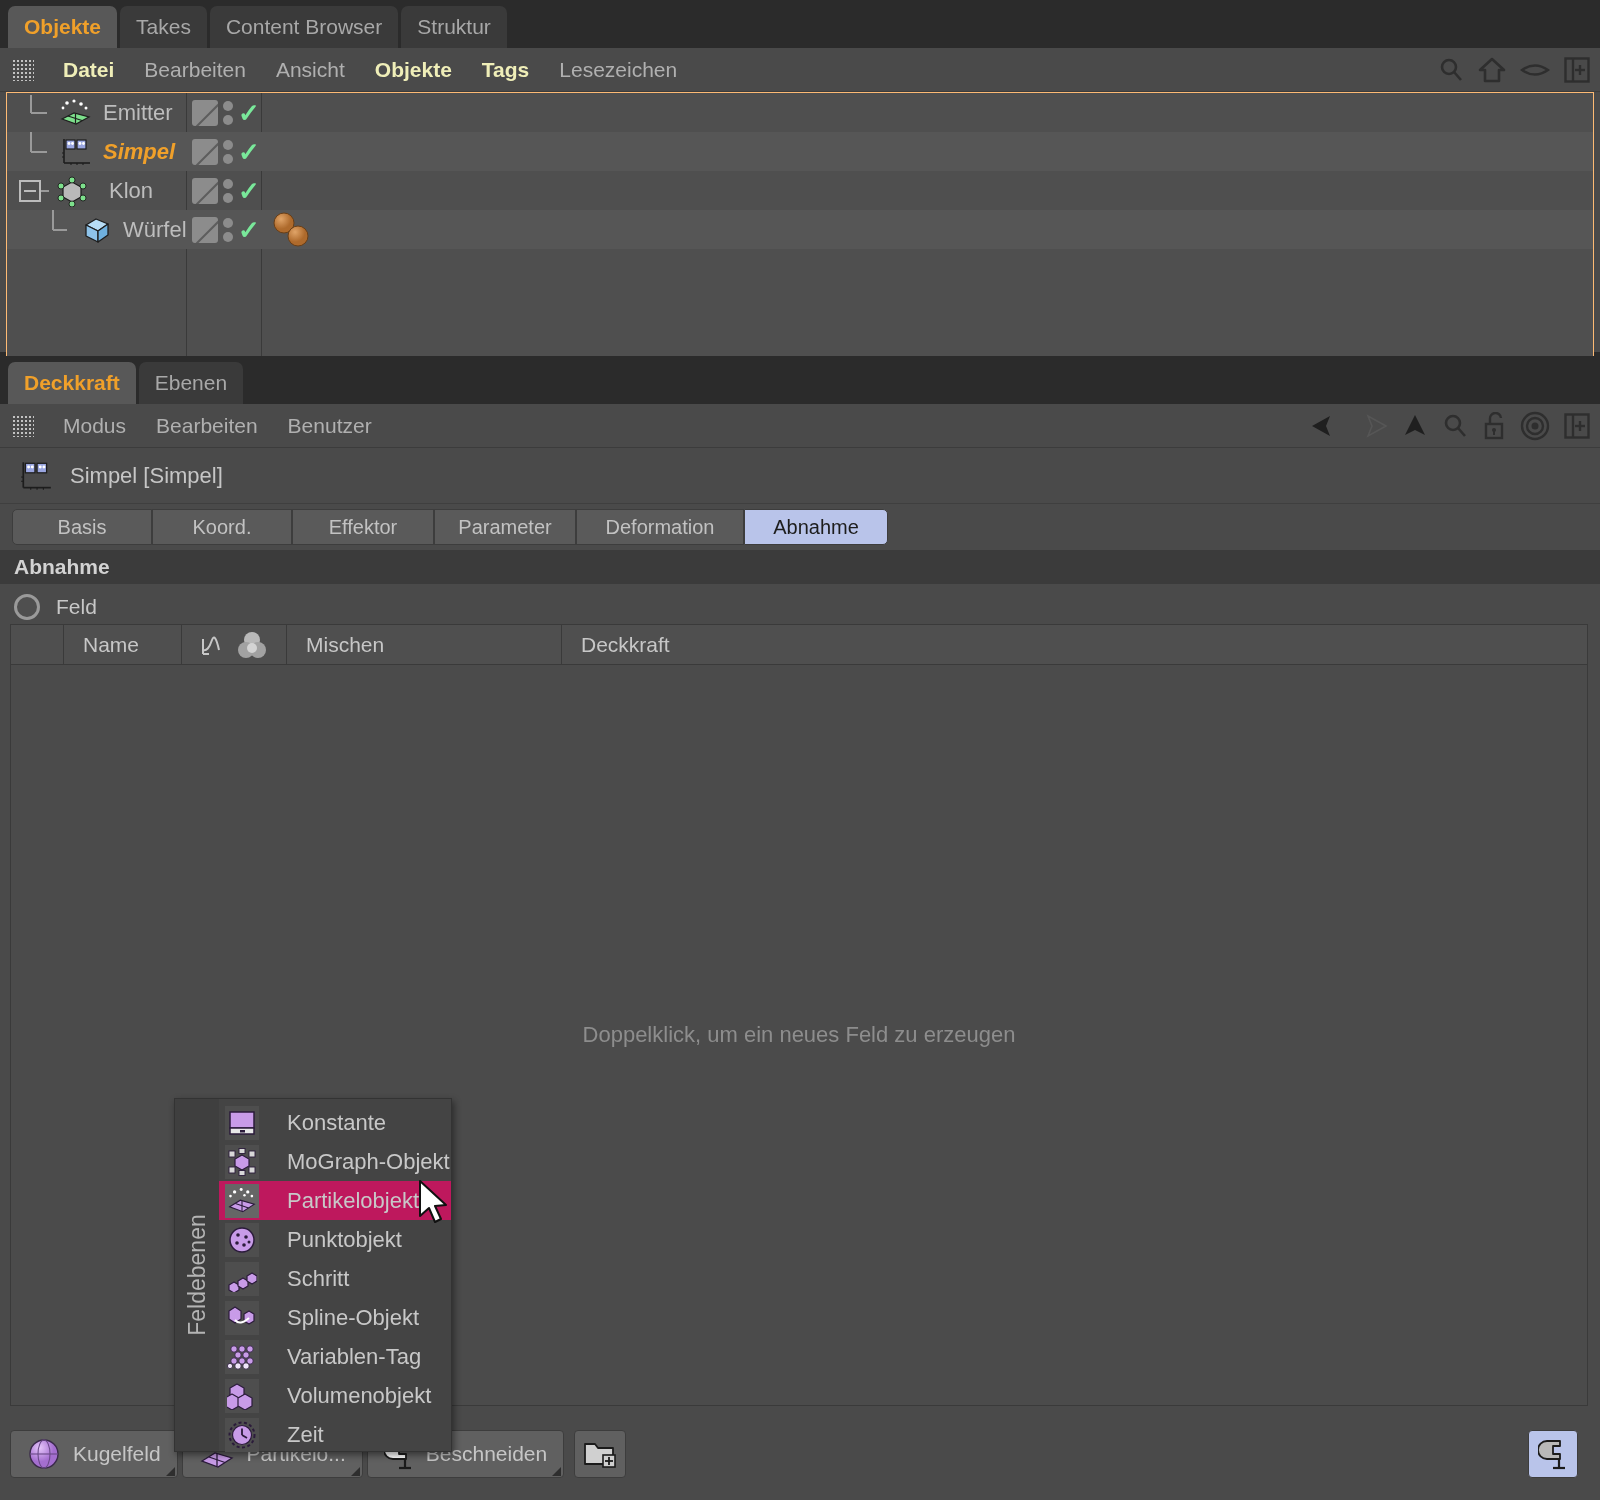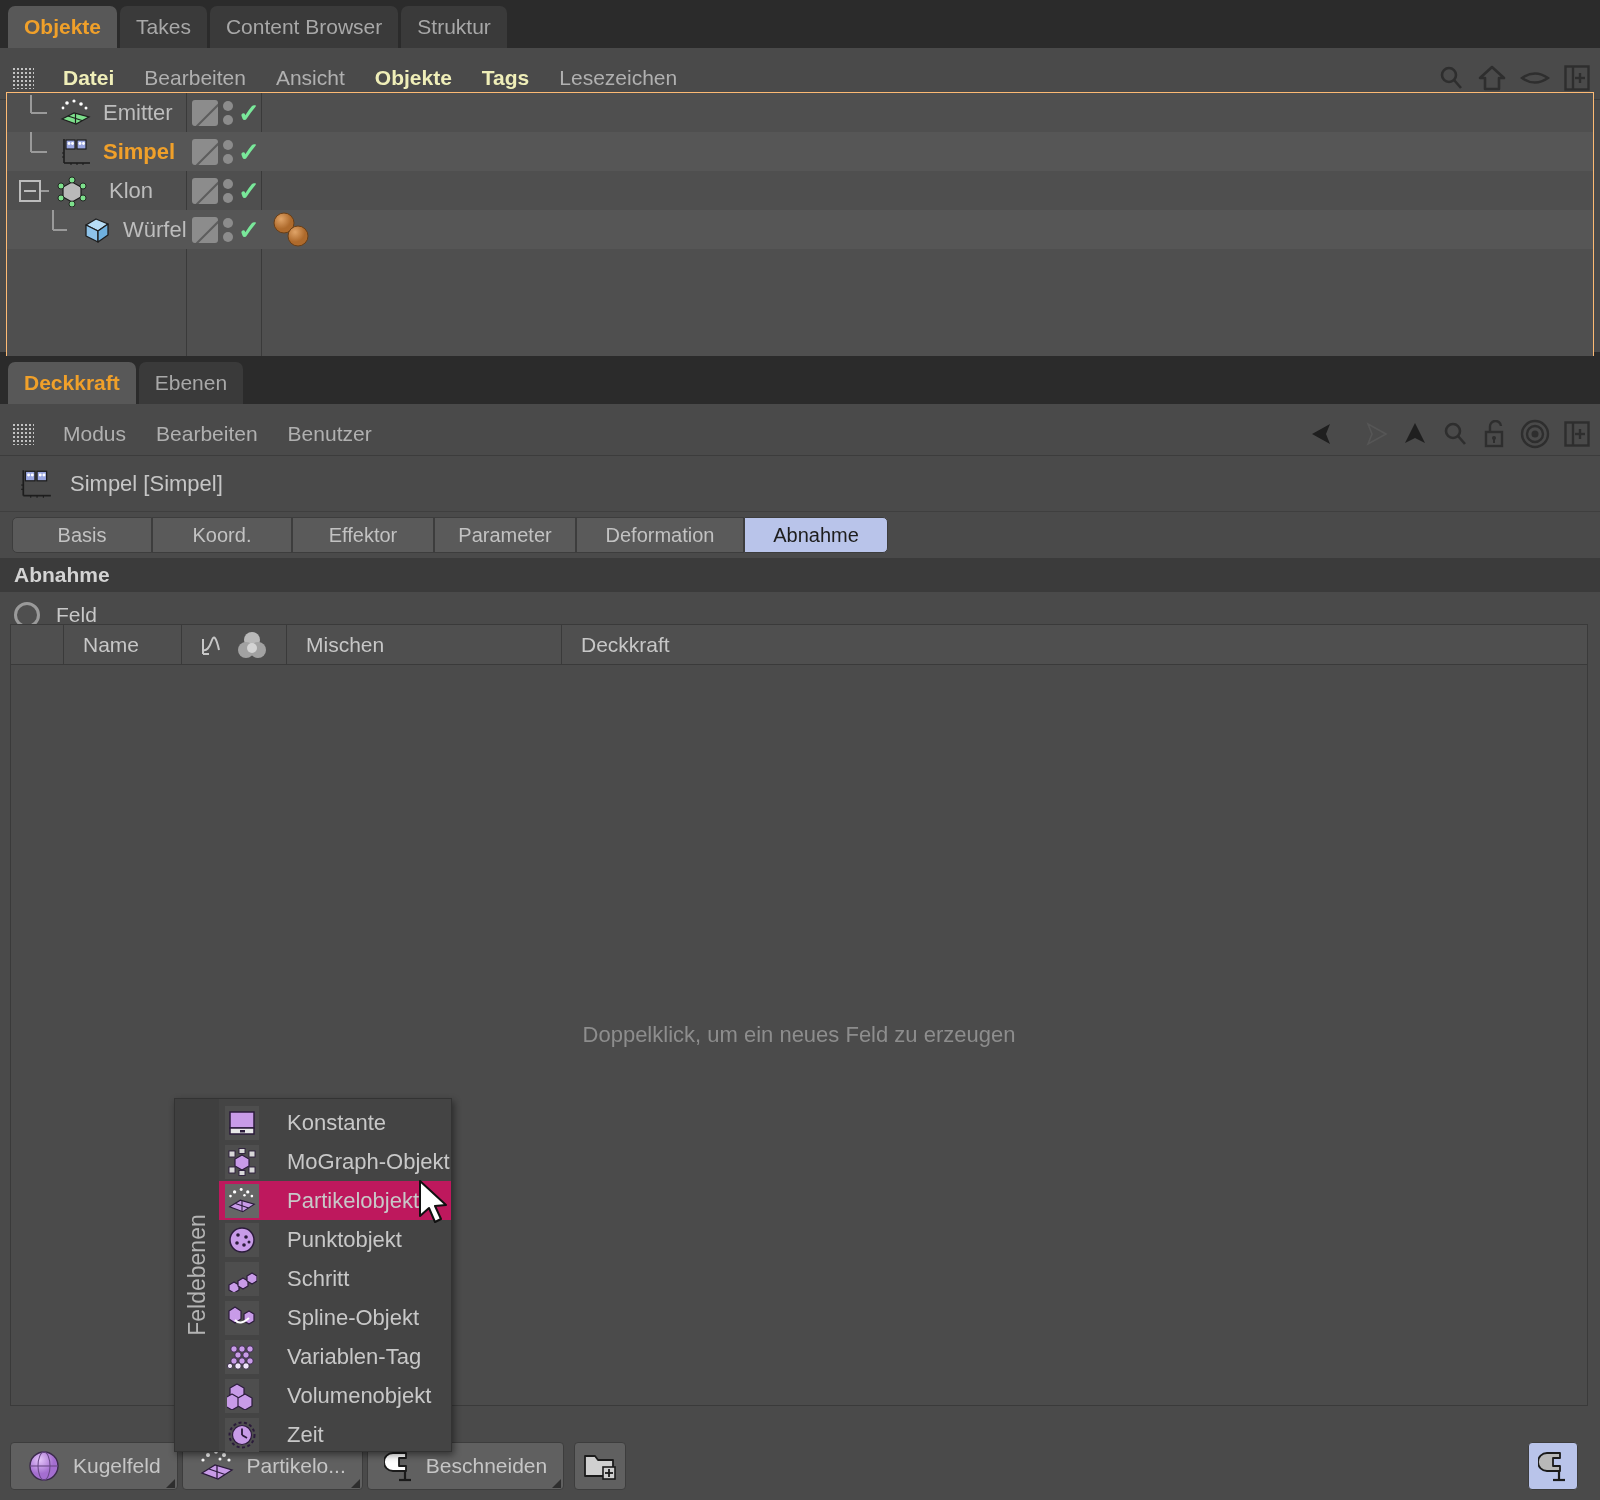--- a/index.html
+++ b/index.html
@@ -24,41 +24,40 @@
     height: 42px; padding: 0 16px; display: flex; align-items: center;
     font-size: 21px; color: #a8a8a8; background: #3a3a3a;
     border-radius: 7px 7px 0 0; white-space: nowrap;
   }
   .tab.active { background: #585858; color: #f0a02a; font-weight: 600; }
 
   .menubar {
     height: 44px; background: #4a4a4a; display: flex; align-items: center;
     padding-left: 12px; gap: 0px; border-bottom: 1px solid #3c3c3c;
     position: relative;
-    margin-top: 8px;
   }
   .grip {
     width: 22px; height: 22px; margin-right: 14px;
     background-image:
       radial-gradient(#d8d8d8 42%, transparent 43%);
     background-size: 4px 4px; opacity: .85;
   }
   .menuitem { font-size: 21px; padding: 0 15px; color: #b0b0b0; white-space: nowrap; }
   .menuitem.hl { color: #efeeb8; font-weight: 600; }
   .tb-icons { position: absolute; right: 10px; top: 0; height: 44px; display: flex; align-items: center; gap: 14px; }
   .tb-icons svg { display: block; }
 
   
   #tree { position: absolute; left: 6px; top: 92px; width: 1588px; height: 296px;
           background: #4f4f4f; border: 1px solid #fdba74; }
   .col-div { position: absolute; top: 0; bottom: 0; width: 1px; background: #3a3a3a; }
   .trow { position: absolute; left: 0; right: 0; height: 39px; display: flex; align-items: center; }
   .trow.alt { background: #565656; }
   .tname { font-size: 22px; color: #bdbdbd; white-space: nowrap; }
-  .tname.sel { color: #f0a02a; font-weight: 600; }
+  .tname.sel { color: #f0a02a; font-weight: 600; font-style: italic; }
   .tagcell { position: absolute; left: 256px; top: 0; height: 39px; display: flex; align-items: center; padding-left: 8px; }
   .ctrlcell { position: absolute; left: 180px; top: 0; height: 39px; width: 75px; display: flex; align-items: center; gap: 5px; padding-left: 5px; }
   .dis-box { width: 26px; height: 26px; background: #8c8c8c; border-radius: 3px; position: relative; overflow: hidden; }
   .dis-box:after { content:""; position:absolute; left:-4px; top:50%; width:42px; height:2px; background:#5d5d5d; transform: rotate(-45deg); transform-origin:center; }
   .dots { display: flex; flex-direction: column; gap: 4px; }
   .dot { width: 10px; height: 10px; border-radius: 50%; background: #8c8c8c; }
   .check { font-size: 26px; color: #79e89a; line-height: 1; font-weight: 700; }
 
   
   #attr-manager { position: absolute; left: 0; top: 356px; width: 1600px; height: 1144px; background: #4a4a4a; }
@@ -83,21 +82,21 @@
                 border: 1px solid #3a3a3a; background: #4f4f4f; }
   .flist-head { position: relative; height: 40px; background: #4f4f4f; border-bottom: 1px solid #3a3a3a; }
   .fh-cell { position: absolute; top: 0; height: 40px; display: flex; align-items: center;
              padding-left: 20px; font-size: 21px; color: #c7c7c7; }
   .fh-div { position: absolute; top: 0; height: 40px; width: 1px; background: #3a3a3a; }
   .flist-body { position: absolute; left: 0; right: 0; top: 40px; bottom: 0; background: #4b4b4b;
                 display: flex; align-items: center; justify-content: center; }
   .empty-hint { font-size: 22px; color: #8d8d8d; }
 
   
-  #bottom-bar { position: absolute; left: 0; bottom: 0; width: 1588px; height: 66px; background: #4a4a4a; }
+  #bottom-bar { position: absolute; left: 0; bottom: 12px; width: 1588px; height: 66px; background: #4a4a4a; }
   .presets { position: absolute; left: 10px; top: 8px; display: flex; align-items: center; gap: 4px; }
   .pbtn { height: 48px; background: #606060; border: 1px solid #3d3d3d; border-radius: 4px;
           display: flex; align-items: center; gap: 12px; padding: 0 16px; position: relative; }
   .pbtn span.lbl { font-size: 21px; color: #c6c6c6; white-space: nowrap; }
   .pbtn .corner { position: absolute; right: 2px; bottom: 1px; width: 0; height: 0;
                   border-left: 9px solid transparent; border-bottom: 9px solid #2e2e2e; }
   .iconbtn { width: 52px; height: 48px; background: #606060; border: 1px solid #3d3d3d; border-radius: 4px;
              display: flex; align-items: center; justify-content: center; }
   .clampbtn { position: absolute; right: 10px; top: 8px; width: 50px; height: 48px;
               background: #b9c4ea; border: 1px solid #3d3d3d; border-radius: 4px;

